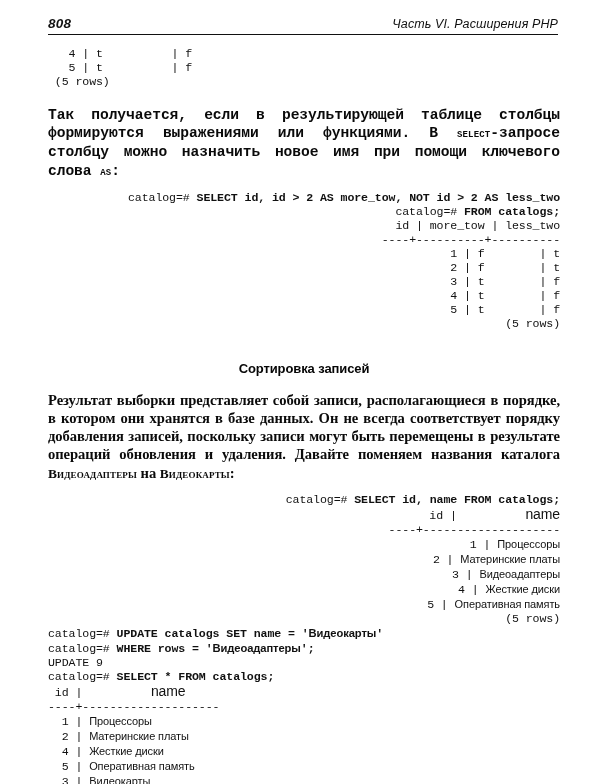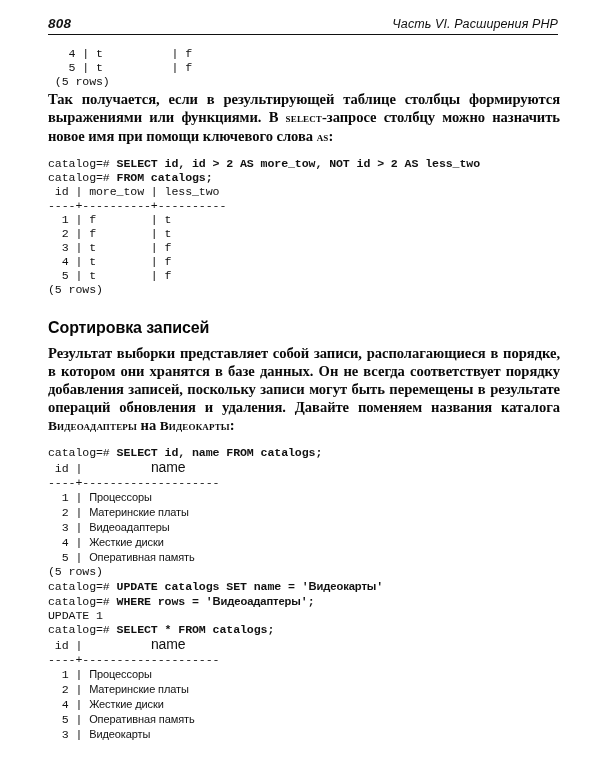--- a/index.html
+++ b/index.html
@@ -54,51 +54,52 @@
   p.body {
     font-family: "Liberation Serif", serif;
     font-size: 14.6px;
     line-height: 18.2px;
     text-align: justify;
     margin: 0;
     color: #0a0a0a;
     font-weight: 600;
     letter-spacing: -0.05px;
   }
-  p.body.sp-top-1 { margin-top: 1px; }
+  p.body.sp-top-1 { margin-top: 17px; font-family: Liberation Mono, monospace; }
   .sc {
     font-variant: small-caps;
     font-size: 13.4px;
     letter-spacing: 0.15px;
   }
 
   
   h2.section {
     font-family: "Liberation Sans", sans-serif;
-    font-size: 16px;
+    font-size: 13px;
     font-weight: bold;
-    margin: 0;
+    margin: 8px;
     padding-top: 22px;
     padding-bottom: 7px;
     color: #060606;
     letter-spacing: -0.1px;
+    text-align: center;
   }
 
   
   pre.code {
     font-family: "Liberation Mono", "DejaVu Sans Mono", monospace;
     font-size: 11.6px;
     line-height: 14px;
     margin: 0;
     color: #111;
     white-space: pre;
     letter-spacing: -0.1px;
   }
   pre.code.top     { padding-top: 12px; }
-  pre.code.after-p { padding-top: 10px; }
+  pre.code.after-p { padding-top: 10px; text-align: right; }
   .cmd {
     font-weight: bold;
   }
   .cyr {
     font-family: "Liberation Sans", sans-serif;
     font-size: 11px;
   }
   .cyrb {
     font-family: "Liberation Sans", sans-serif;
     font-size: 11.2px;
@@ -145,21 +146,21 @@
 <span>----+--------------------</span>
 <span>  1 | </span><span class="cyr">Процессоры</span>
 <span>  2 | </span><span class="cyr">Материнские платы</span>
 <span>  3 | </span><span class="cyr">Видеоадаптеры</span>
 <span>  4 | </span><span class="cyr">Жесткие диски</span>
 <span>  5 | </span><span class="cyr">Оперативная память</span>
 <span>(5 rows)</span></pre>
 
   <pre class="code"><span>catalog=# </span><span class="cmd">UPDATE catalogs SET name = '</span><span class="cyrb">Видеокарты</span><span class="cmd">'</span>
 <span>catalog=# </span><span class="cmd">WHERE rows = '</span><span class="cyrb">Видеоадаптеры</span><span class="cmd">';</span>
-<span>UPDATE 1</span>
+<span>UPDATE 9</span>
 <span>catalog=# </span><span class="cmd">SELECT * FROM catalogs;</span>
 <span> id |</span>          <span class="hdrname">name</span>
 <span>----+--------------------</span>
 <span>  1 | </span><span class="cyr">Процессоры</span>
 <span>  2 | </span><span class="cyr">Материнские платы</span>
 <span>  4 | </span><span class="cyr">Жесткие диски</span>
 <span>  5 | </span><span class="cyr">Оперативная память</span>
 <span>  3 | </span><span class="cyr">Видеокарты</span>
 </pre>
 

